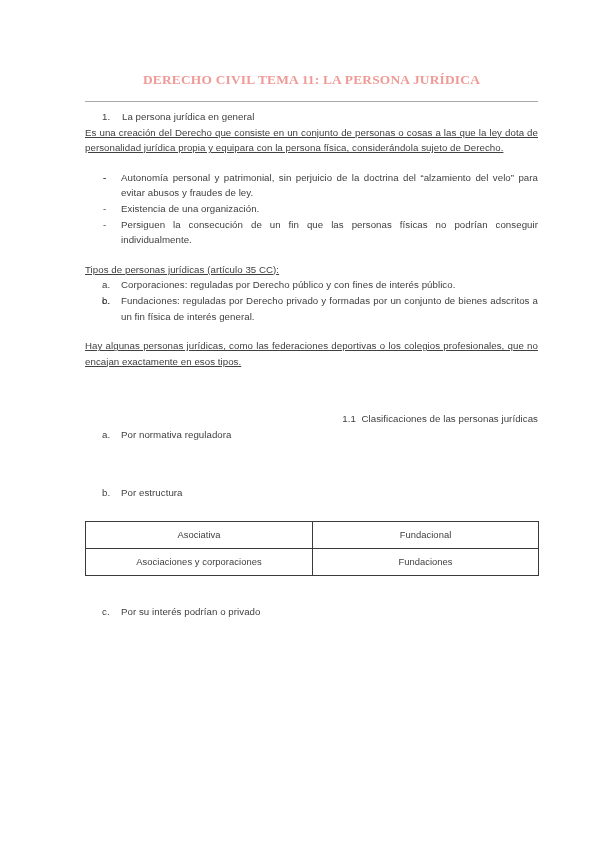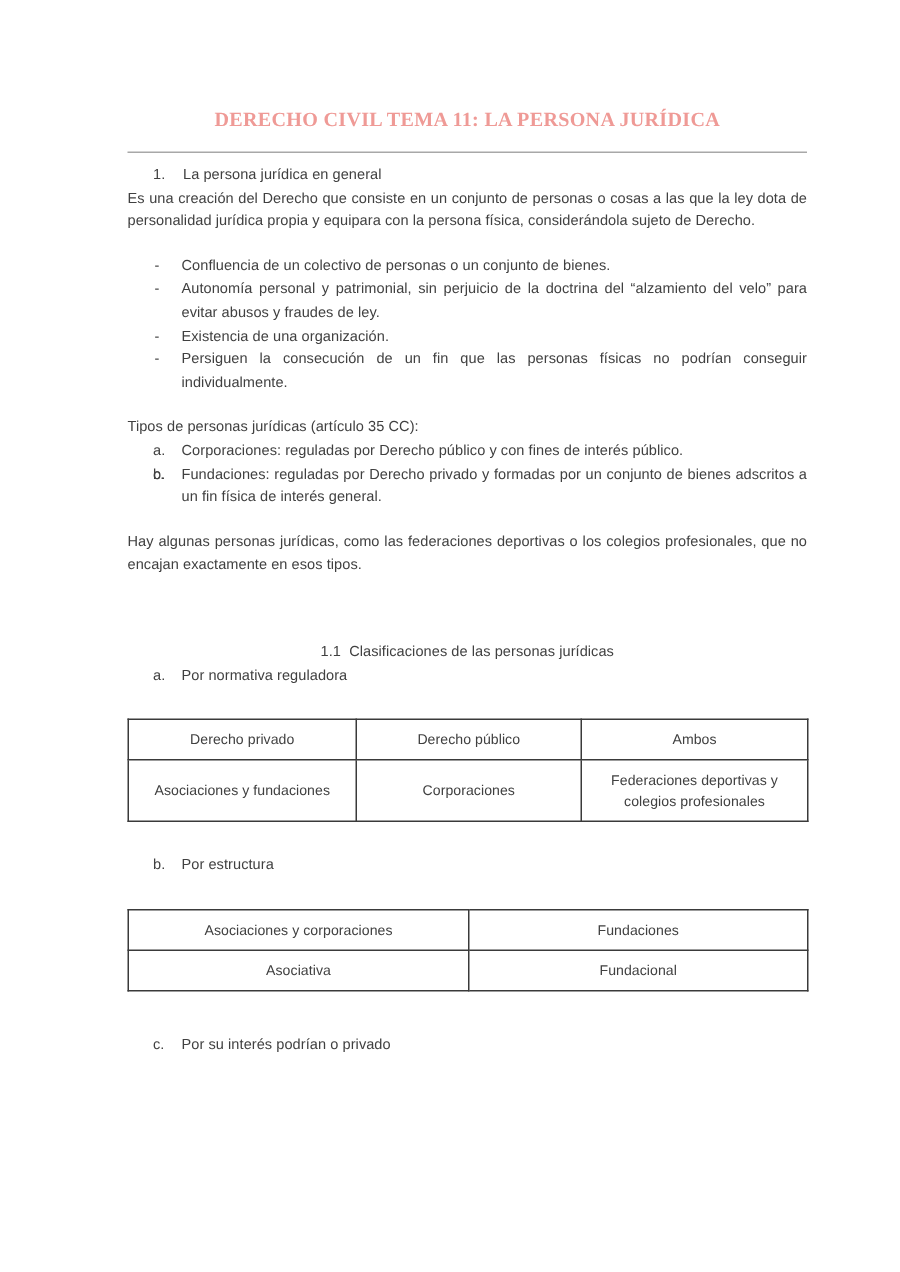--- a/index.html
+++ b/index.html
@@ -55,20 +55,21 @@
   }
 
   
   .para {
     font-size: 9.7px;
     line-height: 15.6px;
     text-align: justify;
     margin: 0;
     color: #404040;
     letter-spacing: 0.05px;
+    text-decoration: underline;
   }
 
   .para.plain {
     text-align: left;
   }
 
   .spacer-sm { height: 7px; }
   .spacer-md { height: 14px; }
   .spacer-lg { height: 21px; }
   .spacer-xl { height: 28px; }
@@ -115,21 +116,21 @@
   
   .list-item.sub {
     padding-left: 36px;
     text-align: left;
   }
 
   .heading-11 {
     font-size: 9.7px;
     line-height: 15.6px;
     color: #404040;
-    text-align: center;
+    text-align: right;
     letter-spacing: 0.05px;
   }
 
   
   table.doc-table {
     border-collapse: collapse;
     width: 453px;
     table-layout: fixed;
   }
 
@@ -174,21 +175,20 @@
     </div>
 
     <p class="para">Es una creación del Derecho que consiste en un conjunto de personas o cosas a las que la ley dota de personalidad jurídica propia y equipara con la persona física, considerándola sujeto de Derecho.</p>
 
     <div class="spacer-md"></div>
 
 
     <div class="list">
       <div class="list-item dash">
         <span class="marker">-</span>
-        <span>Confluencia de un colectivo de personas o un conjunto de bienes.</span>
       </div>
       <div class="list-item dash">
         <span class="marker">-</span>
         <span>Autonomía personal y patrimonial, sin perjuicio de la doctrina del “alzamiento del velo” para evitar abusos y fraudes de ley.</span>
       </div>
       <div class="list-item dash">
         <span class="marker">-</span>
         <span>Existencia de una organización.</span>
       </div>
       <div class="list-item dash">
@@ -230,57 +230,43 @@
     <div class="list">
       <div class="list-item sub">
         <span class="marker">a.</span>
         <span>Por normativa reguladora</span>
       </div>
     </div>
 
     <div class="spacer-md"></div>
     <div class="spacer-sm"></div>
 
-    <table class="doc-table t1">
-      <tbody>
-        <tr class="head">
-          <td class="c1">Derecho privado</td>
-          <td class="c2">Derecho público</td>
-          <td class="c3">Ambos</td>
-        </tr>
-        <tr class="body">
-          <td class="c1">Asociaciones y fundaciones</td>
-          <td class="c2">Corporaciones</td>
-          <td class="c3">Federaciones deportivas y colegios profesionales</td>
-        </tr>
-      </tbody>
-    </table>
 
     <div class="spacer-lg"></div>
 
     <div class="list">
       <div class="list-item sub">
         <span class="marker">b.</span>
         <span>Por estructura</span>
       </div>
     </div>
 
     <div class="spacer-md"></div>
     <div class="spacer-sm"></div>
 
     <table class="doc-table t2">
       <tbody>
+        <tr>
+          <td class="c1">Asociativa</td>
+          <td class="c2">Fundacional</td>
+        </tr>
         <tr>
           <td class="c1">Asociaciones y corporaciones</td>
           <td class="c2">Fundaciones</td>
         </tr>
-        <tr>
-          <td class="c1">Asociativa</td>
-          <td class="c2">Fundacional</td>
-        </tr>
       </tbody>
     </table>
 
     <div class="spacer-xl"></div>
 
     <div class="list">
       <div class="list-item sub">
         <span class="marker">c.</span>
         <span>Por su interés podrían o privado</span>
       </div>

